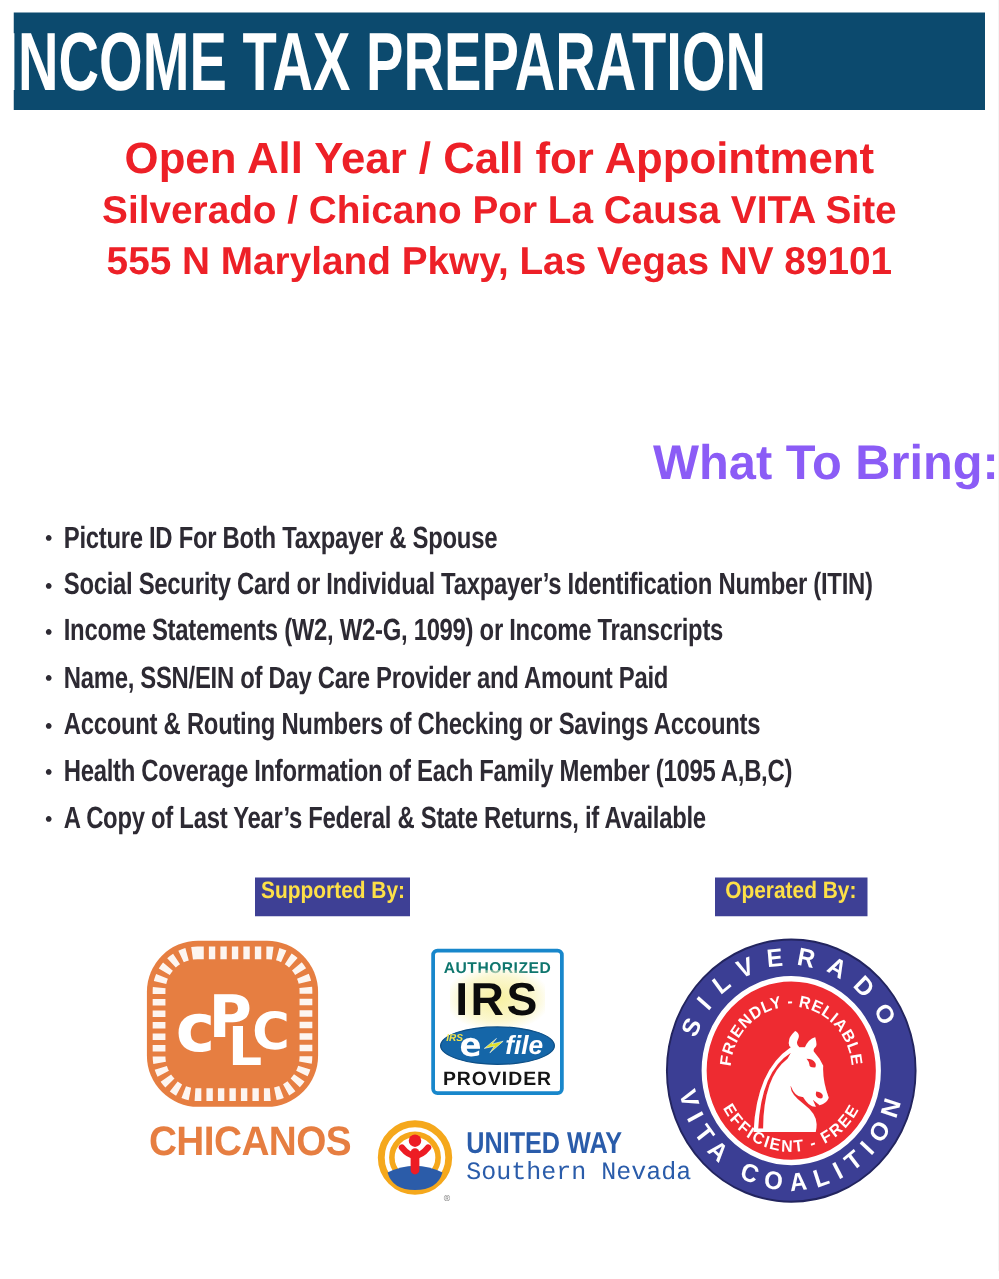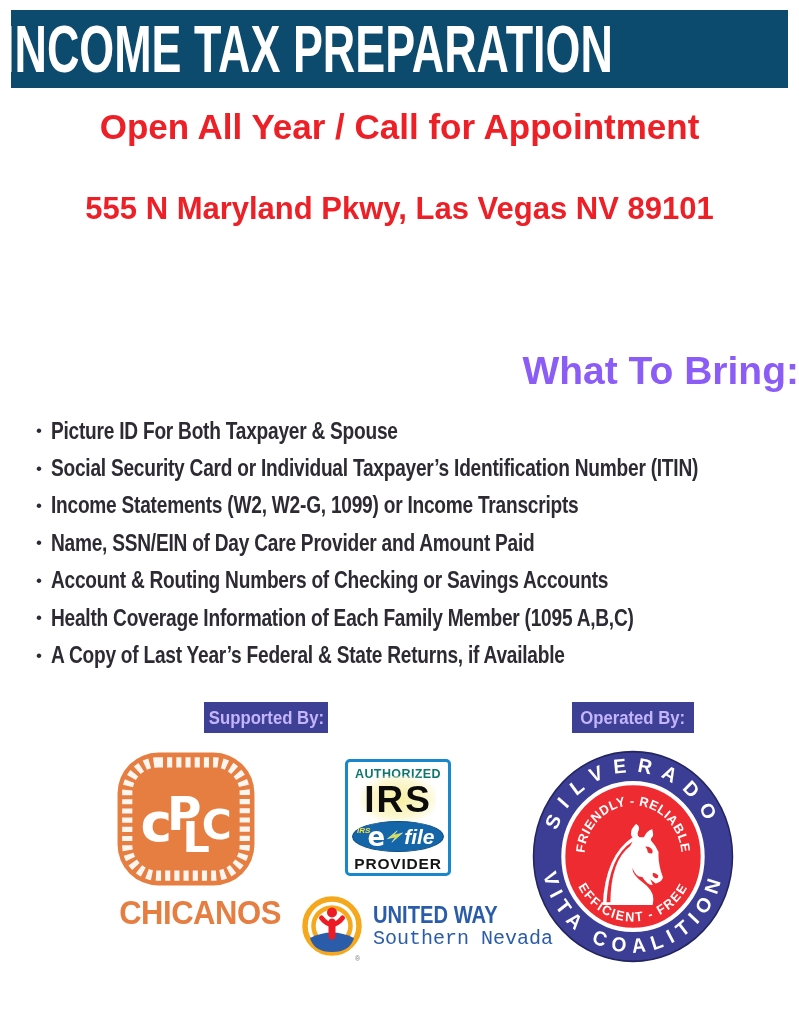--- a/index.html
+++ b/index.html
@@ -23,21 +23,21 @@
 
   .heading { position:absolute; left:0; top:349px; width:100%; text-align:right; color:#8b5cf6; font-weight:bold; font-size:39px; line-height:44px; }
 
   
   .bullets { position:absolute; left:36px; top:412px; list-style:none; }
   .bullets li { height:37.4px; display:flex; align-items:center; color:#2d2a33; }
   .bdot { font-size:17px; color:#2d2a33; margin-right:9px; line-height:1; }
   .cond-b { display:inline-block; white-space:nowrap; transform:scaleX(0.78); transform-origin:left center; font-weight:bold; font-size:24.5px; letter-spacing:-0.3px; }
 
   
-  .byline { position:absolute; top:702px; height:31px; background:#3e4095; color:#c4b5fd; display:flex; align-items:center; justify-content:center; }
+  .byline { position:absolute; top:702px; height:31px; background:#3e4095; color:#fde047; display:flex; justify-content:center; }
   .supported { left:204px; width:124px; }
   .operated  { left:572px; width:122px; }
   .cond-s { display:inline-block; white-space:nowrap; transform:scaleX(0.88); font-weight:bold; font-size:19px; }
 
   
   .cplc-svg { position:absolute; left:116px; top:751px; }
   .cplc-word { position:absolute; left:92px; top:898px; width:216px; text-align:center; color:#e67e41; }
   .cplc-l1 { font-size:33px; font-weight:800; display:inline-block; transform:scaleX(0.94); letter-spacing:-0.5px; line-height:30px; }
   .cplc-l2 { display:flex; justify-content:center; align-items:flex-end; margin-top:1px; }
   .cplc-small { font-size:17px; font-weight:800; border-bottom:3px solid #e67e41; padding-bottom:1px; margin:0 5px 3px 0; letter-spacing:-0.3px; }
@@ -68,20 +68,21 @@
 </head>
 <body>
 
 <div class="page">
 
   <div class="banner banner1">
     <span class="cond t1">FREE INCOME TAX PREPARATION</span>
   </div>
 
   <div class="redline r1">Open All Year / Call for Appointment</div>
+  <div class="redline r2">Silverado / Chicano Por La Causa VITA Site</div>
   <div class="redline r3">555 N Maryland Pkwy, Las Vegas NV 89101</div>
 
 
   <div class="heading">What To Bring:</div>
 
   <ul class="bullets">
     <li>
         <span class="bdot">•</span>
         <span class="cond-b">Picture ID For Both Taxpayer &amp; Spouse</span>
       </li>

